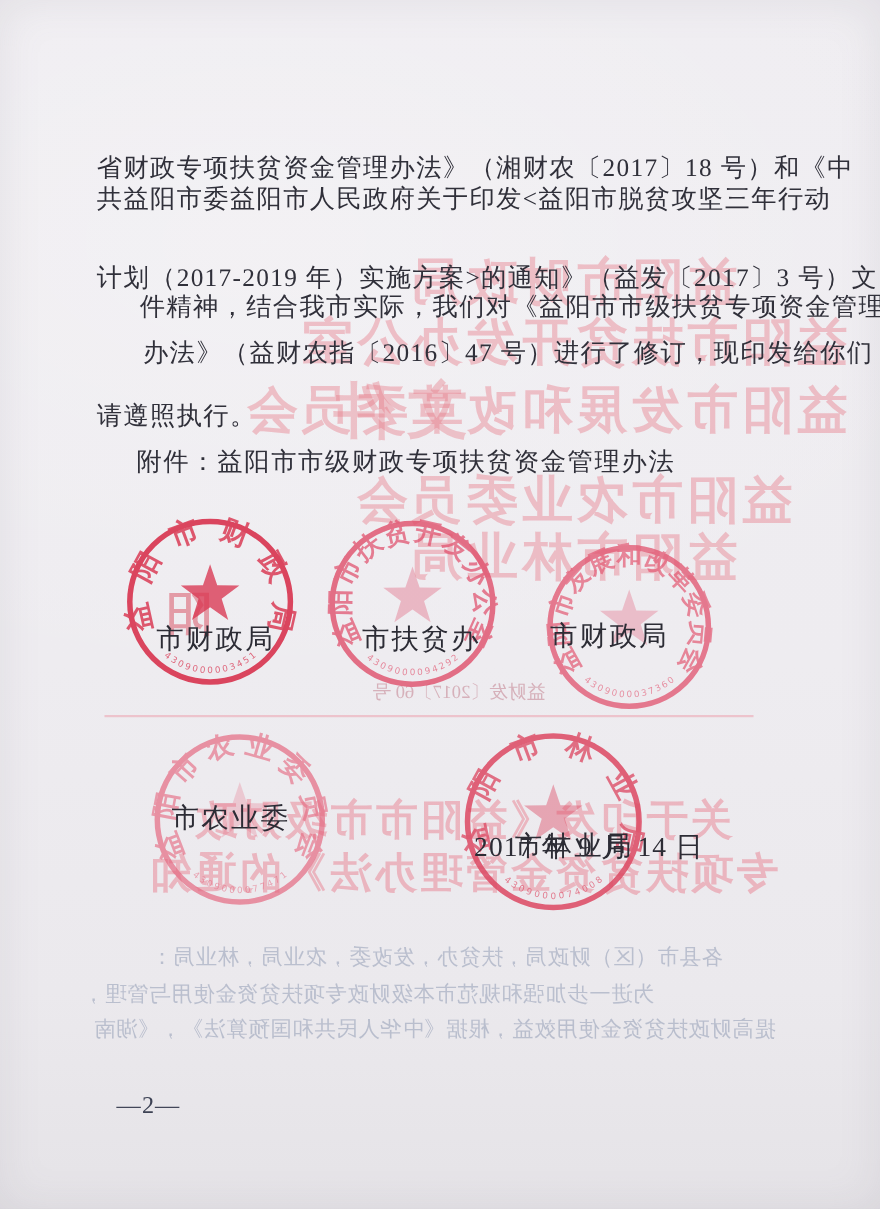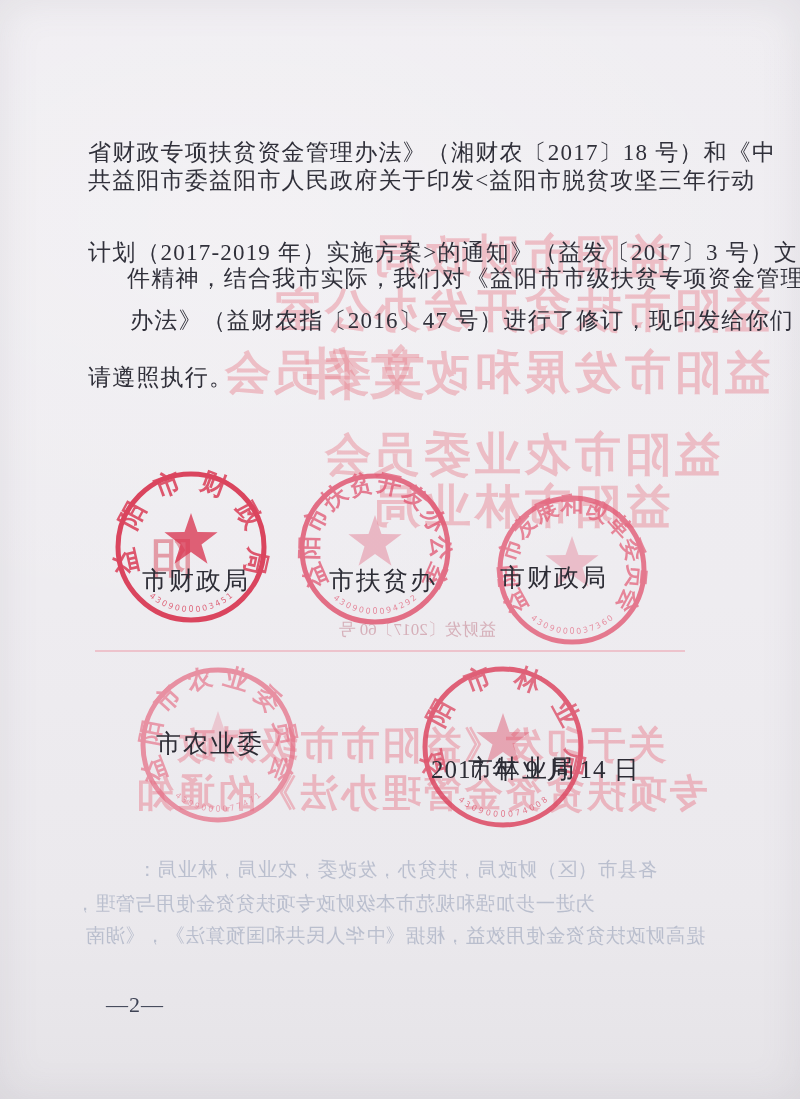--- a/index.html
+++ b/index.html
@@ -221,20 +221,21 @@
     </div>
 
   <div id="paragraph">
       <div class="body-line" style="top: 138px;">省财政专项扶贫资金管理办法》（湘财农〔2017〕18 号）和《中</div>
       <div class="body-line" style="top: 166px;">共益阳市委益阳市人民政府关于印发&lt;益阳市脱贫攻坚三年行动</div>
       <div class="body-line" style="top: 222px; margin-top: 16px;">计划（2017-2019 年）实施方案&gt;的通知》（益发〔2017〕3 号）文</div>
       <div class="body-line" style="top: 264px; margin-left: 39px;">件精神，结合我市实际，我们对《益阳市市级扶贫专项资金管理</div>
       <div class="body-line" style="top: 306px; margin-left: 42px;">办法》（益财农指〔2016〕47 号）进行了修订，现印发给你们，</div>
       <div class="body-line" style="top: 364px; font-family: Liberation Mono, monospace;">请遵照执行。</div>
     </div>
+  <div class="attach-line">附件：益阳市市级财政专项扶贫资金管理办法</div>
   <div id="seal-labels">
       <div class="seal-label" style="left: 142px; top: 564px;">市财政局</div>
       <div class="seal-label" style="left: 329px; top: 564px;">市扶贫办</div>
       <div class="seal-label" style="left: 500px; top: 561px;">市财政局</div>
       <div class="seal-label" style="left: 156px; top: 727px;">市农业委</div>
       <div class="seal-label" style="left: 468px; top: 752px;">市林业局</div>
     </div>
   <div class="issue-date">2017 年 9 月 14 日</div>
   <div class="page-number">—2—</div>
 </div>

